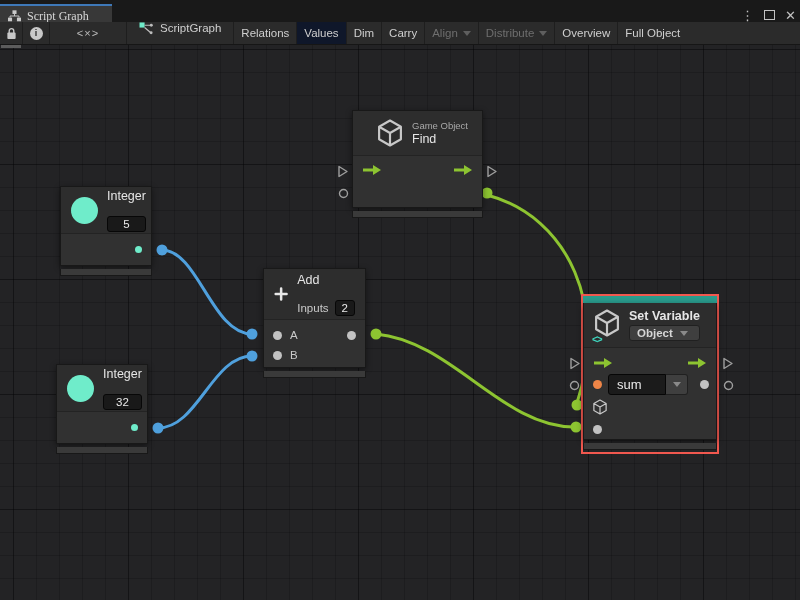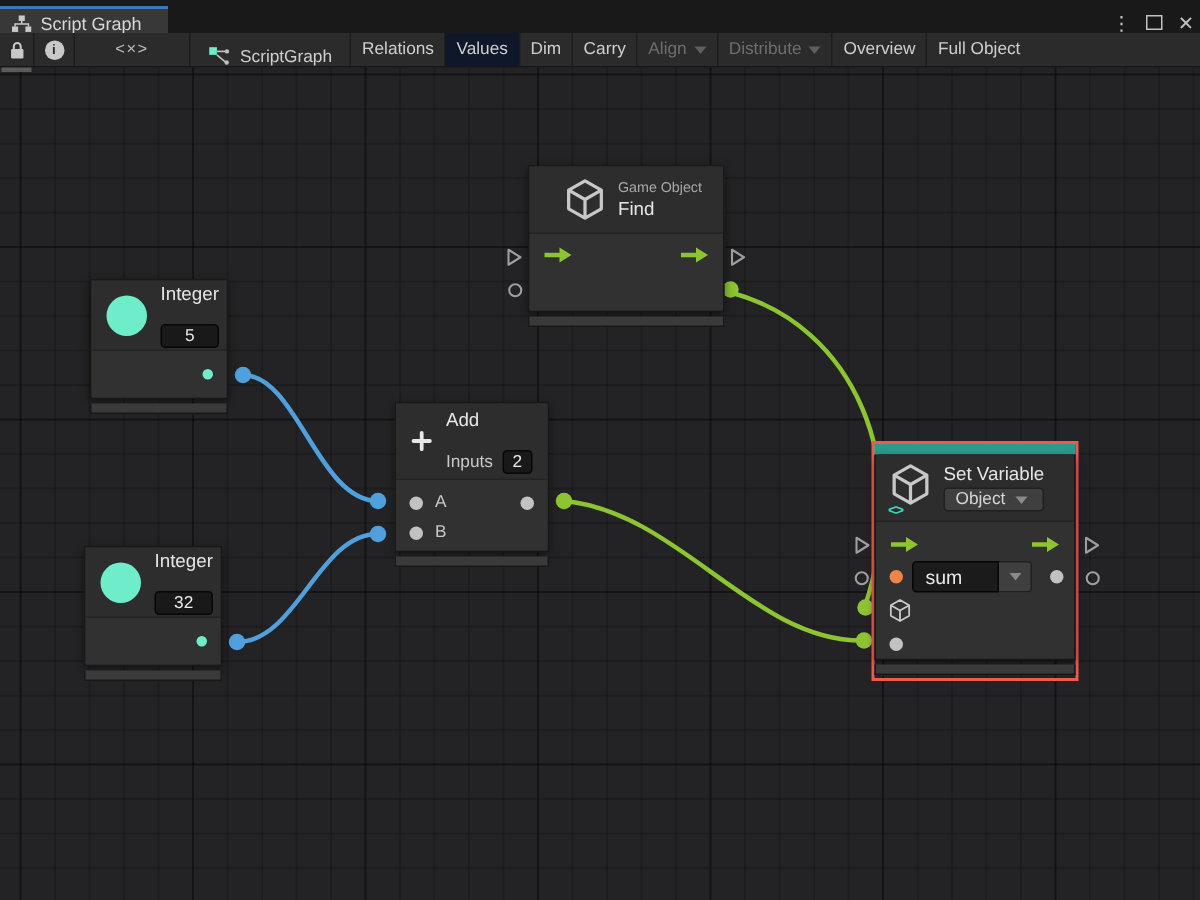--- a/index.html
+++ b/index.html
@@ -1,39 +1,39 @@
 <!DOCTYPE html>
 <html><head>
 <meta charset="utf-8">
 <style>
   * { margin:0; padding:0; box-sizing:border-box; }
   html,body { width:800px; height:600px; overflow:hidden; background:#191919;
               font-family:"Liberation Sans", sans-serif; -webkit-font-smoothing:antialiased; }
   .window { position:relative; width:800px; height:600px; background:#191919; }
 
   
-  .titlebar { position:absolute; left:0; top:4px; width:800px; height:14px; background:#191919; }
+  .titlebar { position:absolute; left:0; top:4px; width:800px; height:14px; background:#191919;font-family:Liberation Serif, serif; }
   .tab { position:absolute; left:0; top:0; width:112px; height:22px; background:#383838;
          border-top:2px solid #3e78b8; display:flex; align-items:center; gap:6px; padding-left:8px; }
   .tab-label { font-size:12px; color:#d8d8d8; white-space:nowrap; }
   .titlebar-right { position:absolute; right:4px; top:0; height:22px; display:flex; align-items:center; gap:10px; }
   .kebab { color:#c2c2c2; font-size:13px; line-height:1; }
   .maxbox { width:11px; height:10px; border:1.5px solid #c2c2c2; }
   .closex { color:#c2c2c2; font-size:13px; line-height:1; }
 
   
   .toolbar { position:absolute; left:0; top:22px; width:800px; height:23px; background:#2b2b2b;
              border-bottom:1px solid #161616; display:flex; align-items:stretch; font-size:11.5px; color:#cfcfcf; }
   .tcell { display:flex; align-items:center; justify-content:center; border-right:1px solid #1e1e1e; }
   .tcell.lock { width:23px; }
   .tcell.info { width:27px; }
   .tcell.code { width:77px; color:#bdbdbd; font-size:11px; letter-spacing:1px; }
   .info-circle { width:13px; height:13px; border-radius:50%; background:#c9c9c9; color:#2a2a2a;
                  font-weight:bold; font-size:9px; display:flex; align-items:center; justify-content:center; }
-  .graph-section { display:flex; align-items:flex-end; gap:7px; padding:0 10px 0 12px; }
+  .graph-section { display:flex; align-items:flex-start; gap:7px; padding:0 10px 0 12px; }
   .zoom-section { display:flex; align-items:center; gap:8px; padding-right:10px; }
   .slider { position:relative; width:88px; height:2px; background:#6d6d6d; border-radius:1px; }
   .slider-handle { position:absolute; right:-1px; top:-5px; width:12px; height:12px; border-radius:50%; background:#999; }
   .tbuttons { display:flex; align-items:stretch; margin-left:2px; flex:1; }
   .tbtn { display:flex; align-items:center; padding:0 7px; border-left:1px solid #1e1e1e; white-space:nowrap; gap:5px; }
   .tbtn.active { background:#0f172a; }
   .tbtn.disabled { color:#6e6e6e; }
   .tbtn:last-child { border-right:none; }
   .caret { width:0; height:0; border-left:4px solid transparent; border-right:4px solid transparent;
            border-top:5px solid #8a8a8a; }
@@ -284,21 +284,21 @@
     <div class="node" style="left:583px; top:251px; width:134px;">
       <div class="teal-strip"></div>
       <div class="node-box" style="border-top:none;">
         <div class="node-header" style="height:44px;">
           <span style="position:relative; flex:none;">
             <svg width="26" height="28" viewBox="0 0 16 18">
               <path d="M8 1 L15 5 V13 L8 17 L1 13 V5 Z M1 5 L8 9 L15 5 M8 9 V17" fill="none" stroke="#c8c8c8" stroke-width="1.4" stroke-linejoin="round"></path>
             </svg>
             <span class="code-glyph">&lt;&gt;</span>
           </span>
-          <div class="hdr-col" style="gap:2px;">
+          <div class="hdr-col" style="gap:2px;font-weight:bold;">
             <span class="node-title">Set Variable</span>
             <span class="dropdown">
               <span>Object</span>
               <span class="caret"></span>
             </span>
           </div>
         </div>
         <div class="node-body" style="height:92px; padding-top:6px;">
           <div class="row" style="height:18px;">
             <svg class="flow-arrow" width="20" height="12" viewBox="0 0 20 12">

